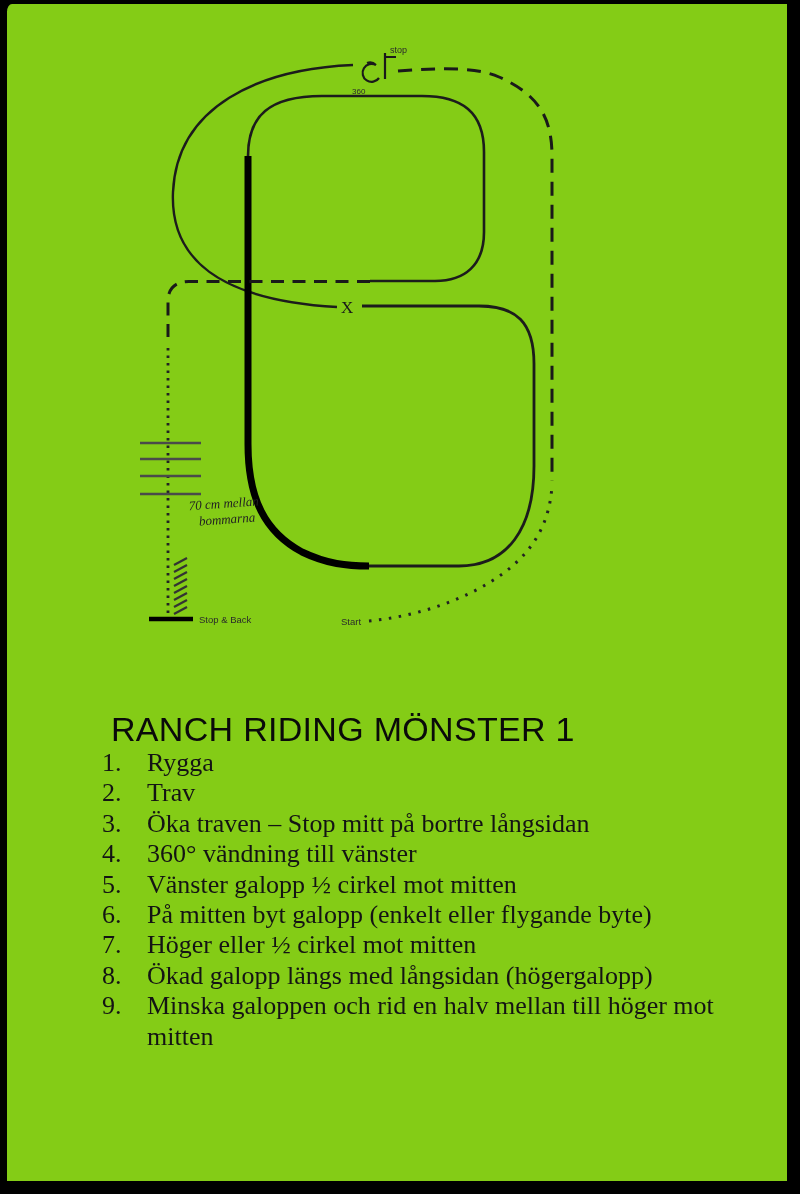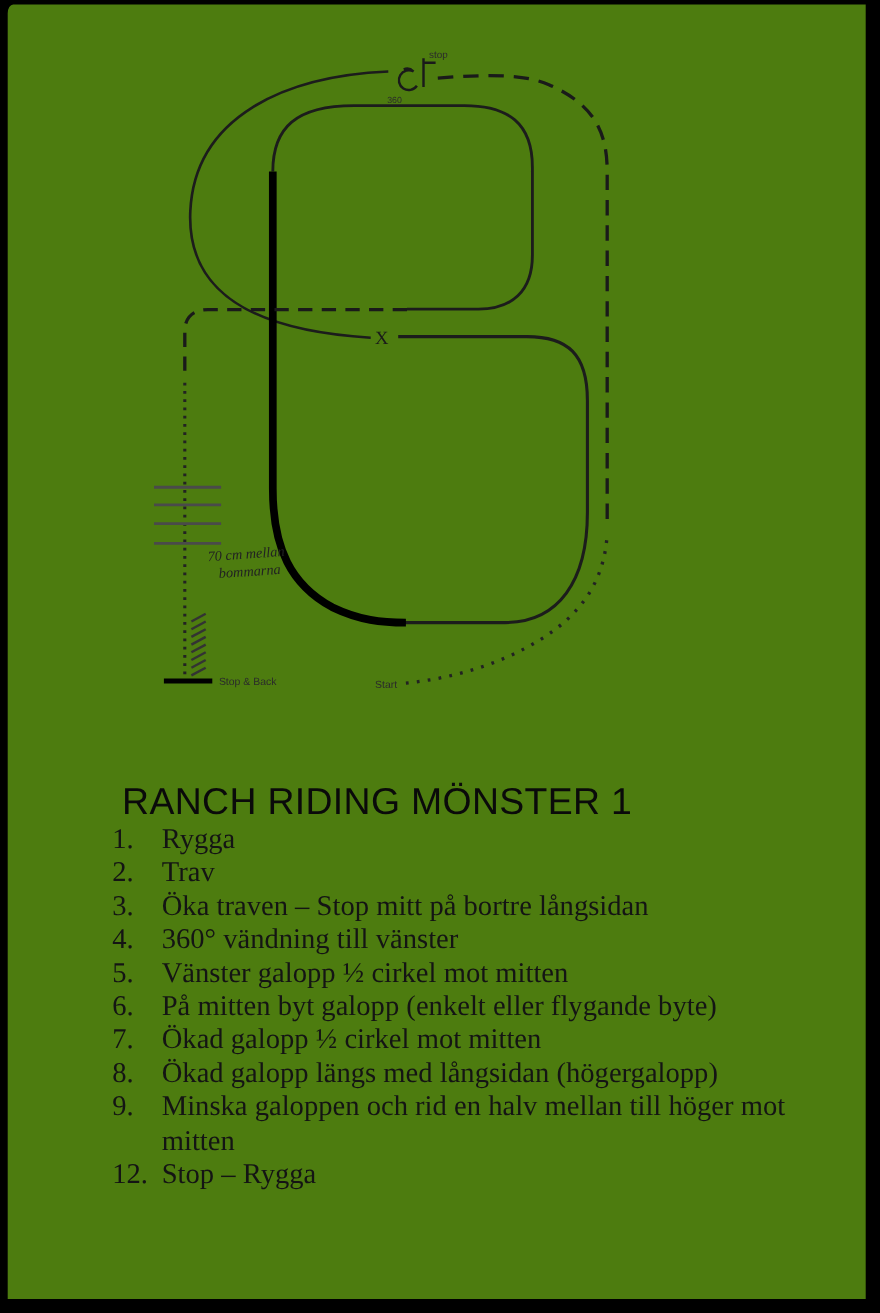--- a/index.html
+++ b/index.html
@@ -6,21 +6,21 @@
   body{
     width:800px;height:1194px;
     background:#000;
     position:relative;
     font-family:"Liberation Serif", serif;
     overflow:hidden;
   }
   .page{
     position:absolute;inset:0;
     box-sizing:border-box;
-    background:#4d7c0f;
+    background:#84cc16;
     border-style:solid;border-color:#000;
     border-width:4px 13px 13px 7px;
     border-radius:12px;
   }
   .diagram-svg{
     position:absolute;left:0;top:0;width:800px;height:1194px;
   }
   .pattern-title{
     position:absolute;left:104px;top:708px;
     font-family:"Liberation Sans", sans-serif;
@@ -119,29 +119,25 @@
     <div class="row">
       <span class="num">5.</span>
       <span class="txt">Vänster galopp ½ cirkel mot mitten</span>
     </div>
     <div class="row">
       <span class="num">6.</span>
       <span class="txt">På mitten byt galopp (enkelt eller flygande byte)</span>
     </div>
     <div class="row">
       <span class="num">7.</span>
-      <span class="txt">Ökad galopp ½ cirkel mot mitten</span>
+      <span class="txt">Höger eller ½ cirkel mot mitten</span>
     </div>
     <div class="row">
       <span class="num">8.</span>
       <span class="txt">Ökad galopp längs med långsidan (högergalopp)</span>
     </div>
     <div class="row">
       <span class="num">9.</span>
       <span class="txt">Minska galoppen och rid en halv mellan till höger mot mitten</span>
     </div>
-    <div class="row">
-      <span class="num">12.</span>
-      <span class="txt">Stop – Rygga</span>
-    </div>
   </div>
 
 </div>
 
 </body></html>

